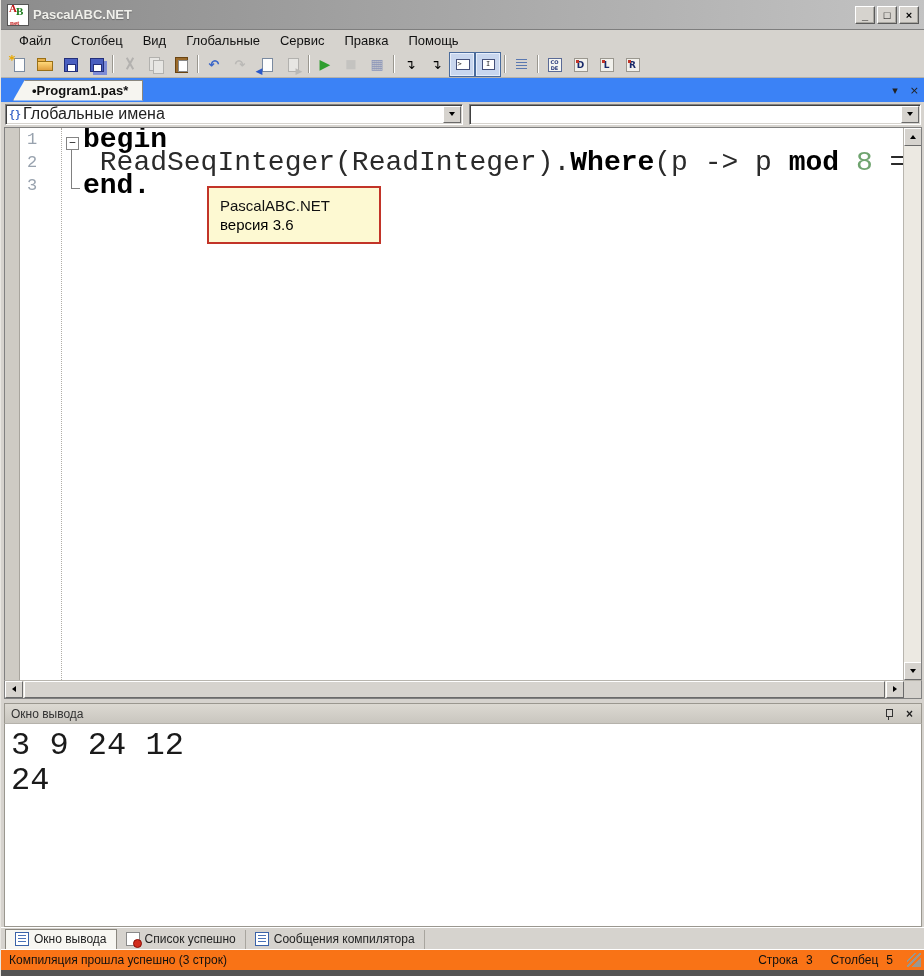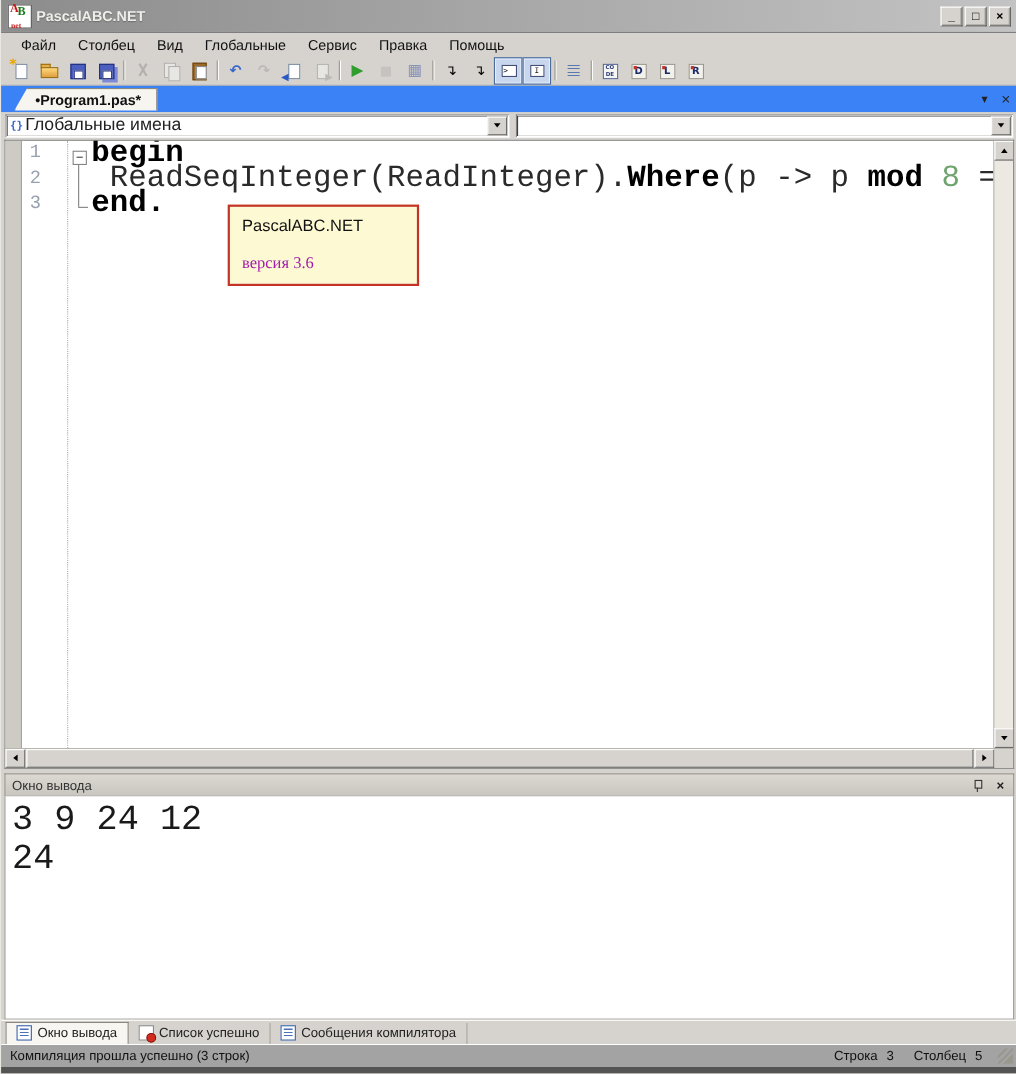--- a/index.html
+++ b/index.html
@@ -91,21 +91,21 @@
   .fold-vline{position:absolute;left:66px;top:21px;height:39px;border-left:1px solid #808080;}
   .fold-hline{position:absolute;left:66px;top:60px;width:9px;border-top:1px solid #808080;}
   .codebox{position:absolute;left:78px;top:0;right:20px;font-family:"Liberation Mono","DejaVu Sans Mono",monospace;font-size:28px;color:#1a1a1a;white-space:pre;}
   .cline{height:23px;line-height:23px;}
   .tok-kw{font-weight:bold;color:#000;}
   .tok-plain{color:#2a2a2a;}
   .tok-num{color:#6fa46f;}
 
   .tooltip{position:absolute;left:202px;top:58px;width:148px;padding:9px 11px;background:#fdf9d2;border:2px solid #c23428;z-index:5;}
   .tt1{font-size:15px;color:#111;}
-  .tt2{font-size:15px;color:#a21caf;margin-top:18px;font-family:Liberation Serif, serif;}
+  .tt2{font-size:15px;color:#000000;margin-top:2px;}
 
   .vscroll{position:absolute;right:0;top:0;bottom:0;width:17px;background:#ece9e2;border-left:1px solid #b8b5ae;}
   .sbtn{position:absolute;left:0;width:16px;height:16px;background:#d6d3ce;border:1px solid;border-color:#fff #6a6a6a #6a6a6a #fff;display:flex;align-items:center;justify-content:center;}
   .sbtn.up{top:0;}
   .sbtn.down{bottom:0;}
 
   
   .hscrollrow{height:17px;margin:0 3px;display:flex;background:#ece9e2;border:1px solid #808080;border-top:1px solid #b8b5ae;}
   .hbtn{width:16px;height:15px;background:#d6d3ce;border:1px solid;border-color:#fff #6a6a6a #6a6a6a #fff;display:flex;align-items:center;justify-content:center;flex:0 0 auto;}
   .htrack{flex:1 1 auto;position:relative;}
@@ -129,21 +129,21 @@
   .btab{height:19px;display:flex;align-items:center;gap:5px;padding:0 9px;font-size:12px;color:#222;position:relative;}
   .btab.active{background:#f7f6f1;border:1px solid #8a877f;border-bottom:none;font-weight:normal;}
   .btab:not(.active){border-right:1px solid #a8a59e;}
   .bicon{position:relative;width:12px;height:12px;flex:0 0 auto;}
   .bicon.list{background:#fff;border:1px solid #3a62a8;}
   .bicon.list::before{content:"";position:absolute;left:2px;top:2px;right:2px;bottom:2px;background:repeating-linear-gradient(#4a72b8 0 1px,transparent 1px 3px);}
   .bicon.error{background:#fff;border:1px solid #8a8a8a;}
   .bicon.error::after{content:"";position:absolute;right:-3px;bottom:-3px;width:7px;height:7px;background:#d22c1e;border-radius:50%;border:1px solid #8a0f08;}
 
   
-  .statusbar{height:21px;display:flex;align-items:center;background:#a3a3a3;border-top:1px solid #fff;padding:0 4px;font-size:12px;color:#111;}
+  .statusbar{height:21px;display:flex;align-items:center;background:#f97316;border-top:1px solid #fff;padding:0 4px;font-size:12px;color:#111;}
   .smsg{flex:1 1 auto;padding-left:4px;}
   .sfield{padding:0 8px;}
   .snum{padding:0 10px 0 0;}
   .grip{width:14px;height:14px;margin-left:4px;background:
     linear-gradient(135deg,transparent 0 5px,#9a978f 5px 7px,transparent 7px 9px,#9a978f 9px 11px,transparent 11px 13px,#9a978f 13px 14px);}
   .bottomedge{height:6px;background:#545454;}
 </style>
 </head>
 <body>
 

